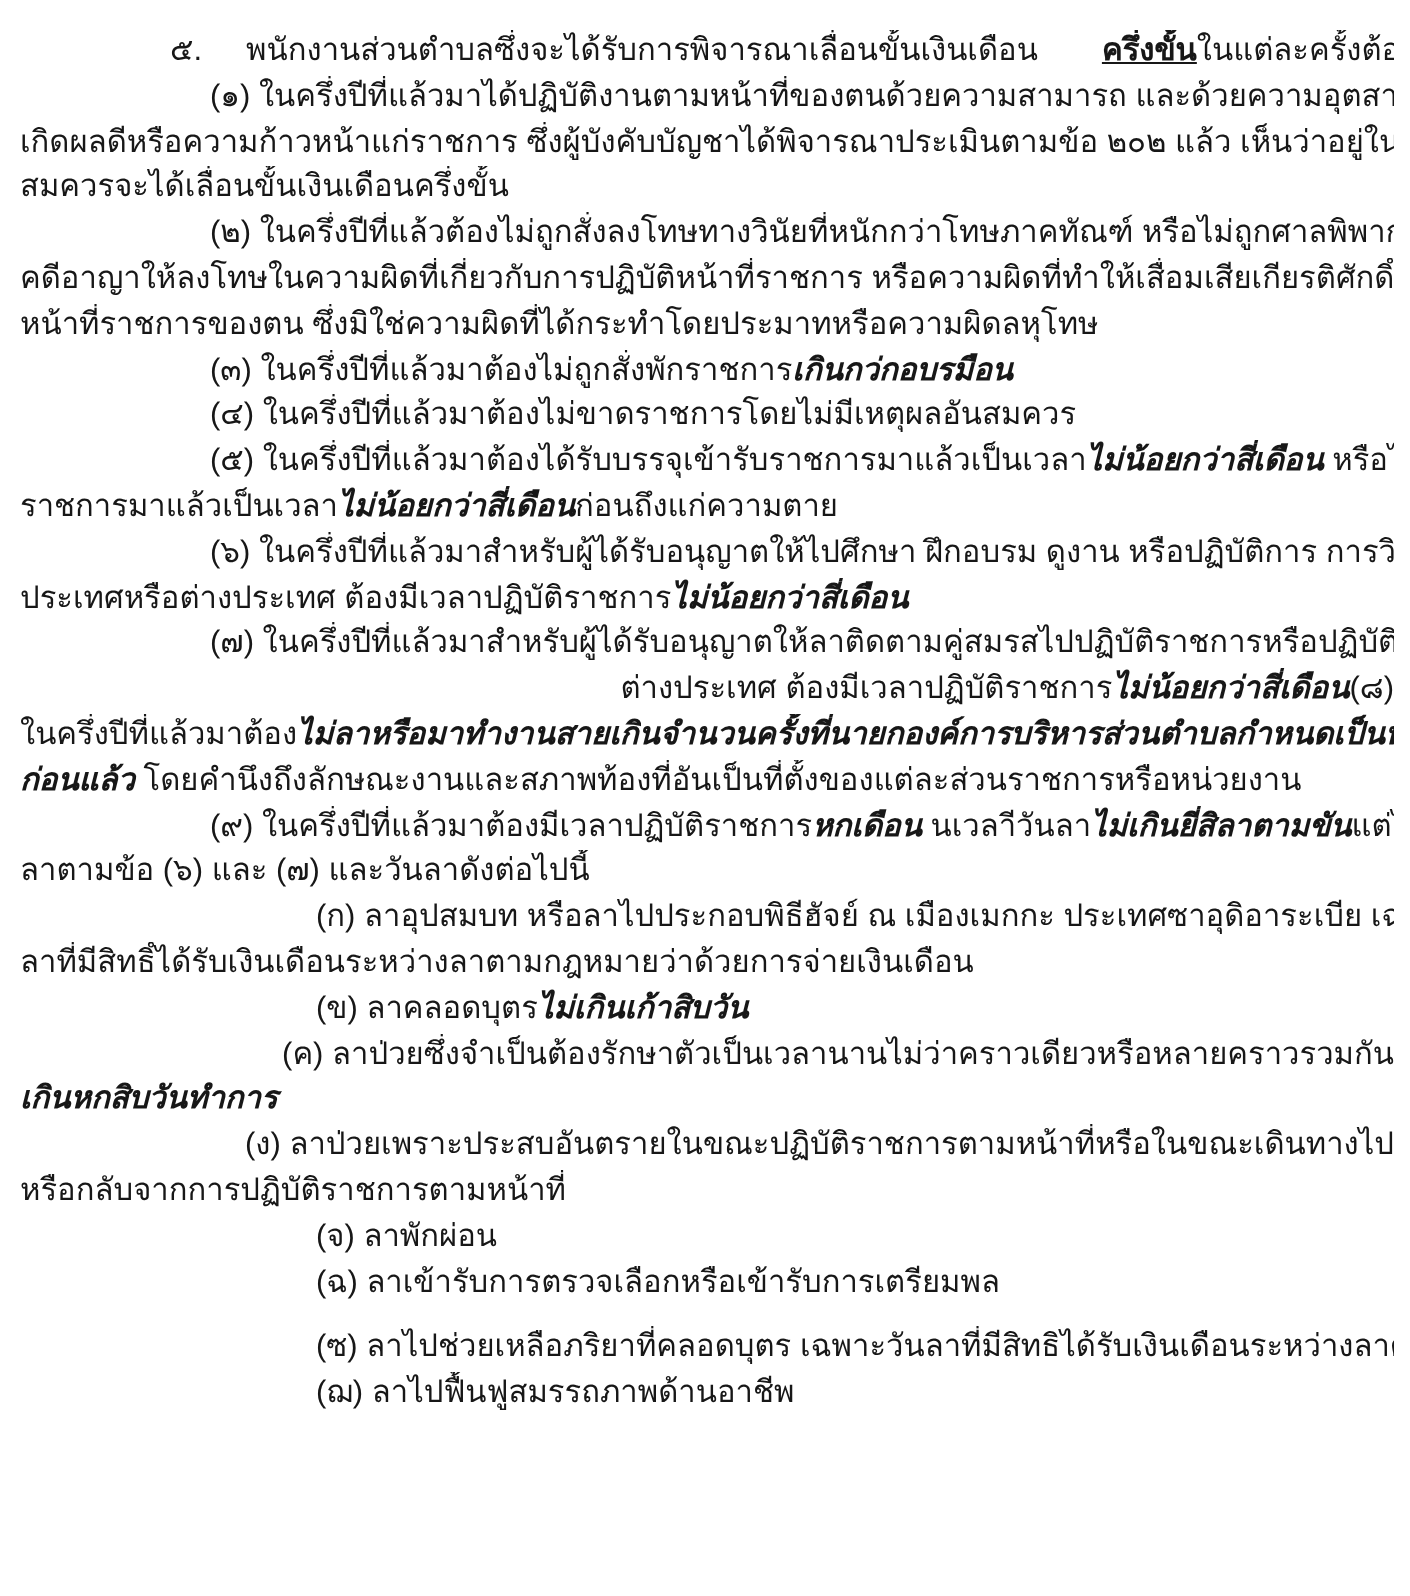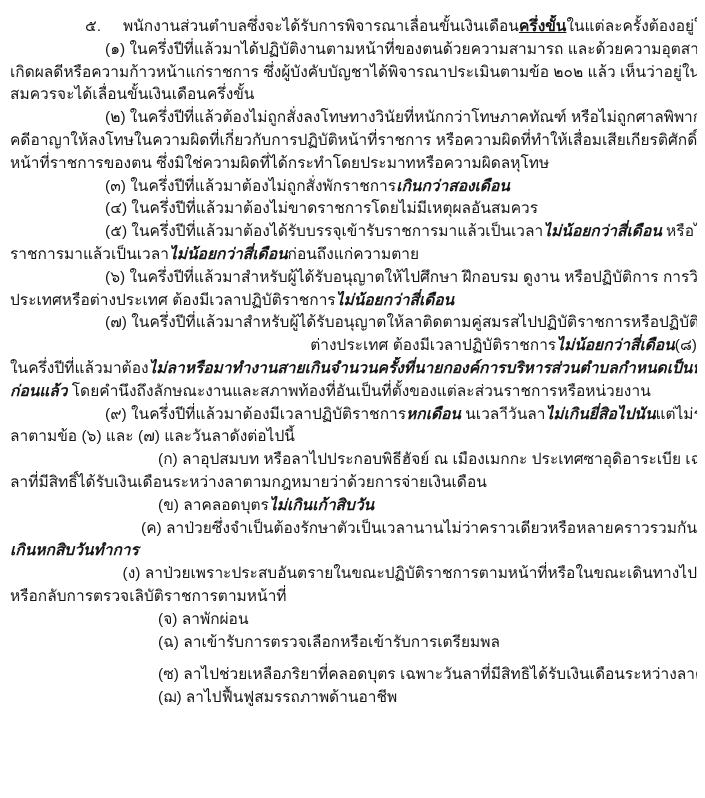--- a/index.html
+++ b/index.html
@@ -22,59 +22,59 @@
     overflow: hidden;
   }
   .line.split { display: flex; justify-content: flex-end; }
   .line.gap-before { margin-top: 10px; }
   .ind0 { padding-left: 0; }
   .ind1 { padding-left: 95px; }
   .ind2 { padding-left: 148px; }
   .ind5 { padding-left: 75px; }
   .run.n  { font-weight: normal; font-style: normal; }
   .run.bi { font-weight: bold; font-style: italic; }
-  .run.bu { font-weight: bold; text-decoration: underline; }
+  .run.bu { font-weight: bold; text-decoration: underline; margin-left: 32px; }
   .sp { display: inline-block; height: 1px; }
 </style>
 </head>
 <body>
 
 <div class="page">
     <div class="line ind5"><span><span class="run n">๕.</span><span class="sp" style="width: 22px;"></span><span class="run n">พนักงานส่วนตำบลซึ่งจะได้รับการพิจารณาเลื่อนขั้นเงินเดือน</span><span class="run bu">ครึ่งขั้น</span><span class="run n">ในแต่ละครั้งต้องอยู่ใน</span></span></div>
     <div class="line ind1"><span><span class="run n">(๑) ในครึ่งปีที่แล้วมาได้ปฏิบัติงานตามหน้าที่ของตนด้วยความสามารถ และด้วยความอุตสาหะจน</span></span></div>
     <div class="line ind0"><span><span class="run n">เกิดผลดีหรือความก้าวหน้าแก่ราชการ ซึ่งผู้บังคับบัญชาได้พิจารณาประเมินตามข้อ ๒๐๒ แล้ว เห็นว่าอยู่ในเกณฑ์ที่</span></span></div>
     <div class="line ind0"><span><span class="run n">สมควรจะได้เลื่อนขั้นเงินเดือนครึ่งขั้น</span></span></div>
     <div class="line ind1"><span><span class="run n">(๒) ในครึ่งปีที่แล้วต้องไม่ถูกสั่งลงโทษทางวินัยที่หนักกว่าโทษภาคทัณฑ์ หรือไม่ถูกศาลพิพากษาใน</span></span></div>
     <div class="line ind0"><span><span class="run n">คดีอาญาให้ลงโทษในความผิดที่เกี่ยวกับการปฏิบัติหน้าที่ราชการ หรือความผิดที่ทำให้เสื่อมเสียเกียรติศักดิ์ของตำแหน่ง</span></span></div>
     <div class="line ind0"><span><span class="run n">หน้าที่ราชการของตน ซึ่งมิใช่ความผิดที่ได้กระทำโดยประมาทหรือความผิดลหุโทษ</span></span></div>
-    <div class="line ind1"><span><span class="run n">(๓) ในครึ่งปีที่แล้วมาต้องไม่ถูกสั่งพักราชการ</span><span class="run bi">เกินกว่าสองเดือน</span></span></div>
+    <div class="line ind1"><span><span class="run n">(๓) ในครึ่งปีที่แล้วมาต้องไม่ถูกสั่งพักราชการ</span><span class="run bi">เกินกว่กอบรมือน</span></span></div>
     <div class="line ind1"><span><span class="run n">(๔) ในครึ่งปีที่แล้วมาต้องไม่ขาดราชการโดยไม่มีเหตุผลอันสมควร</span></span></div>
     <div class="line ind1"><span><span class="run n">(๕) ในครึ่งปีที่แล้วมาต้องได้รับบรรจุเข้ารับราชการมาแล้วเป็นเวลา</span><span class="run bi">ไม่น้อยกว่าสี่เดือน</span><span class="run n"> หรือได้ปฏิบัติ</span></span></div>
     <div class="line ind0"><span><span class="run n">ราชการมาแล้วเป็นเวลา</span><span class="run bi">ไม่น้อยกว่าสี่เดือน</span><span class="run n">ก่อนถึงแก่ความตาย</span></span></div>
     <div class="line ind1"><span><span class="run n">(๖) ในครึ่งปีที่แล้วมาสำหรับผู้ได้รับอนุญาตให้ไปศึกษา ฝึกอบรม ดูงาน หรือปฏิบัติการ การวิจัยใน</span></span></div>
     <div class="line ind0"><span><span class="run n">ประเทศหรือต่างประเทศ ต้องมีเวลาปฏิบัติราชการ</span><span class="run bi">ไม่น้อยกว่าสี่เดือน</span></span></div>
     <div class="line ind1"><span><span class="run n">(๗) ในครึ่งปีที่แล้วมาสำหรับผู้ได้รับอนุญาตให้ลาติดตามคู่สมรสไปปฏิบัติราชการหรือปฏิบัติงานใน</span></span></div>
     <div class="line ind0 split">
       <span><span class="run n">ต่างประเทศ ต้องมีเวลาปฏิบัติราชการ</span><span class="run bi">ไม่น้อยกว่าสี่เดือน</span></span>
       <span><span class="run n">(๘)</span></span>
     </div>
     <div class="line ind0"><span><span class="run n">ในครึ่งปีที่แล้วมาต้อง</span><span class="run bi">ไม่ลาหรือมาทำงานสายเกินจำนวนครั้งที่นายกองค์การบริหารส่วนตำบลกำหนดเป็นหนังสือไว้</span></span></div>
     <div class="line ind0"><span><span class="run bi">ก่อนแล้ว</span><span class="run n"> โดยคำนึงถึงลักษณะงานและสภาพท้องที่อันเป็นที่ตั้งของแต่ละส่วนราชการหรือหน่วยงาน</span></span></div>
-    <div class="line ind1"><span><span class="run n">(๙) ในครึ่งปีที่แล้วมาต้องมีเวลาปฏิบัติราชการ</span><span class="run bi">หกเดือน</span><span class="run n"> นเวลาีวันลา</span><span class="run bi">ไม่เกินยี่สิอไปนัน</span><span class="run n">แต่ไม่รวมถึงวัน</span></span></div>
+    <div class="line ind1"><span><span class="run n">(๙) ในครึ่งปีที่แล้วมาต้องมีเวลาปฏิบัติราชการ</span><span class="run bi">หกเดือน</span><span class="run n"> นเวลาีวันลา</span><span class="run bi">ไม่เกินยี่สิลาตามขัน</span><span class="run n">แต่ไม่รวมถึงวัน</span></span></div>
     <div class="line ind0"><span><span class="run n">ลาตามข้อ (๖) และ (๗) และวันลาดังต่อไปนี้</span></span></div>
     <div class="line ind2"><span><span class="run n">(ก) ลาอุปสมบท หรือลาไปประกอบพิธีฮัจย์ ณ เมืองเมกกะ ประเทศซาอุดิอาระเบีย เฉพาะวัน</span></span></div>
     <div class="line ind0"><span><span class="run n">ลาที่มีสิทธิ์ได้รับเงินเดือนระหว่างลาตามกฎหมายว่าด้วยการจ่ายเงินเดือน</span></span></div>
     <div class="line ind2"><span><span class="run n">(ข) ลาคลอดบุตร</span><span class="run bi">ไม่เกินเก้าสิบวัน</span></span></div>
     <div class="line ind2 split">
       <span><span class="run n">(ค) ลาป่วยซึ่งจำเป็นต้องรักษาตัวเป็นเวลานานไม่ว่าคราวเดียวหรือหลายคราว</span></span>
       <span><span class="run n">รวมกัน</span></span>
     </div>
     <div class="line ind0"><span><span class="run bi">เกินหกสิบวันทำการ</span></span></div>
     <div class="line ind2 split">
       <span><span class="run n">(ง) ลาป่วยเพราะประสบอันตรายในขณะปฏิบัติราชการตามหน้าที่หรือในขณะ</span></span>
       <span><span class="run n">เดินทางไป</span></span>
     </div>
-    <div class="line ind0"><span><span class="run n">หรือกลับการตรวจเลิบัติราชการตามหน้าที่</span></span></div>
+    <div class="line ind0"><span><span class="run n">หรือกลับจากการปฏิบัติราชการตามหน้าที่</span></span></div>
     <div class="line ind2"><span><span class="run n">(จ) ลาพักผ่อน</span></span></div>
     <div class="line ind2"><span><span class="run n">(ฉ) ลาเข้ารับการตรวจเลือกหรือเข้ารับการเตรียมพล</span></span></div>
     <div class="line ind2 gap-before"><span><span class="run n">(ซ) ลาไปช่วยเหลือภริยาที่คลอดบุตร เฉพาะวันลาที่มีสิทธิได้รับเงินเดือนระหว่างลาตามกฎหมาย</span></span></div>
     <div class="line ind2"><span><span class="run n">(ฌ) ลาไปฟื้นฟูสมรรถภาพด้านอาชีพ</span></span></div>
   </div>
 
 </body></html>

